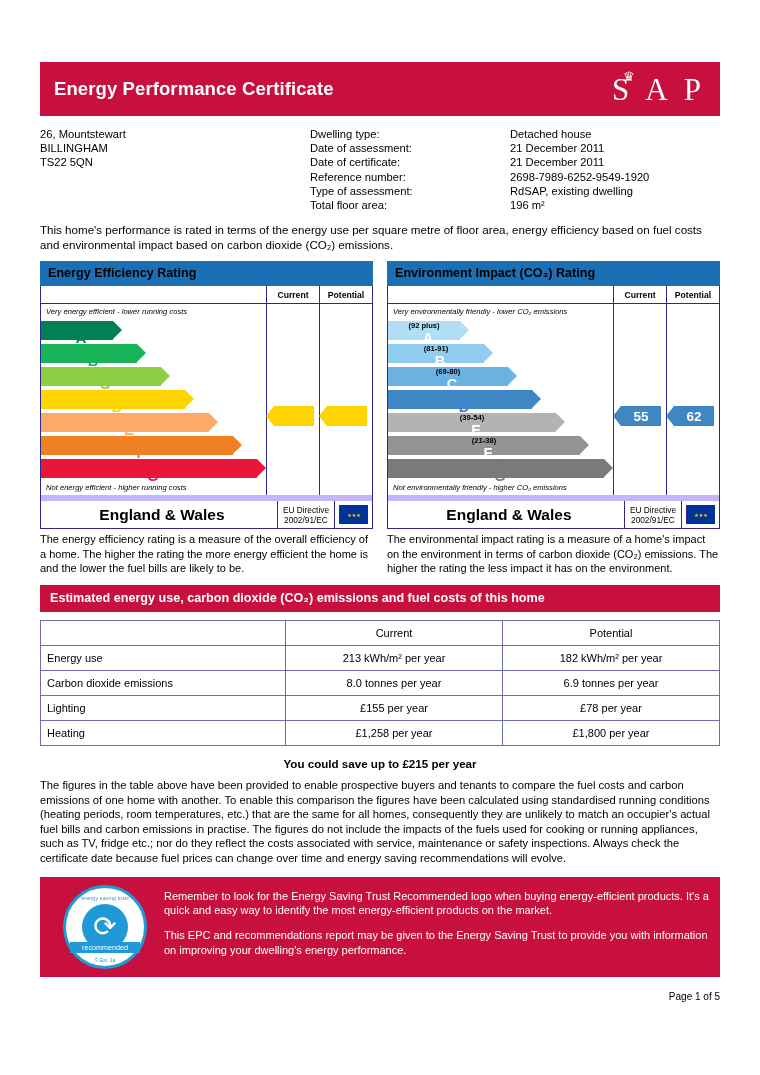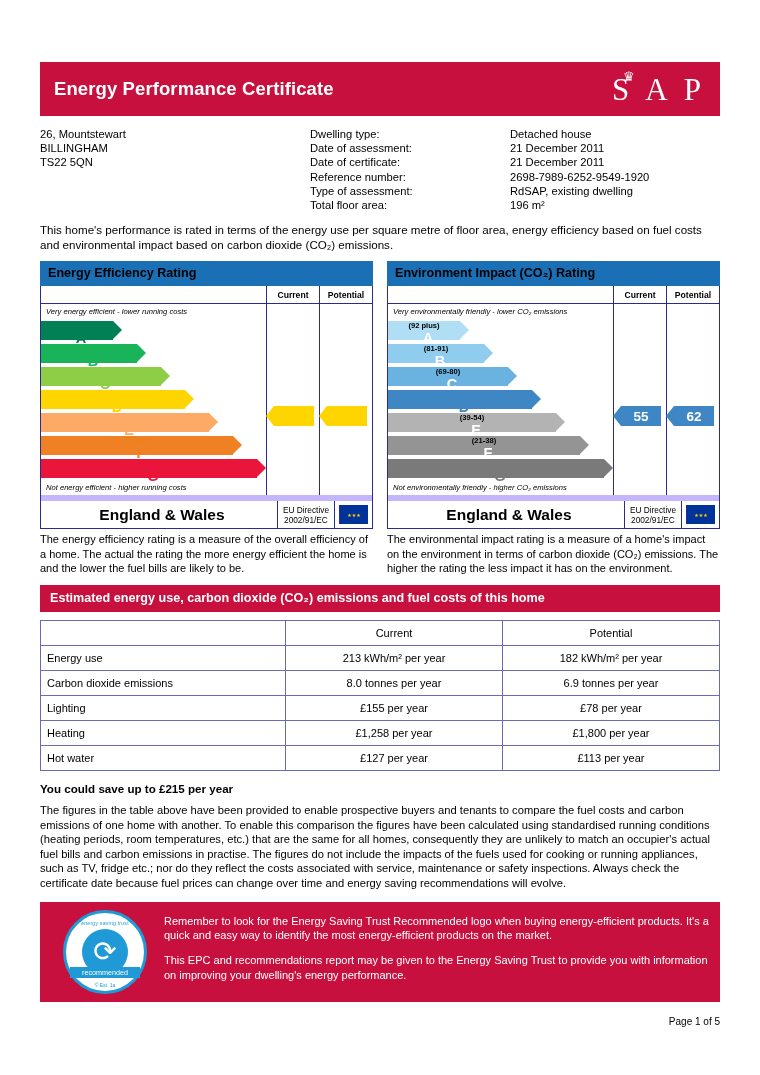--- a/index.html
+++ b/index.html
@@ -277,21 +277,21 @@
     height: 16px;
   }
   table.usetable th {
     font-weight: normal;
     text-align: center;
     background: #ffffff;
   }
   table.usetable td.lbl { text-align: left; width: 232px; }
   table.usetable td.val { text-align: center; }
   .save {
-    text-align: left;
+    text-align: center;
     font-weight: bold;
     font-size: 11.6px;
     margin-top: 11px;
   }
   .para {
     font-size: 11.2px;
     line-height: 14.6px;
     margin-top: 8px;
     text-align: left;
   }
@@ -494,21 +494,21 @@
             <span>EU Directive</span>
             <span>2002/91/EC</span>
           </div>
           <div class="foot-flag-wrap">
             <div class="eu-flag">
                 <div class="stars">★★★</div>
               </div>
           </div>
         </div>
       </div>
-      <div class="panel-desc">The energy efficiency rating is a measure of the overall efficiency of a home. The actual the rating the more energy efficient the home is and the lower the fuel bills are likely to be.</div>
+      <div class="panel-desc">The energy efficiency rating is a measure of the overall efficiency of a home. The higher the rating the more energy efficient the home is and the lower the fuel bills are likely to be.</div>
     </div>
 
     <div class="panel">
       <div class="panel-title env">Environment Impact (CO₂) Rating</div>
       <div class="chart-box">
         <div class="chart-head">
           <div class="spacer"></div>
           <div class="cur">Current</div>
           <div class="pot">Potential</div>
         </div>
@@ -611,25 +611,20 @@
     <tr>
       <td class="lbl">Lighting</td>
       <td class="val">£155 per year</td>
       <td class="val">£78 per year</td>
     </tr>
     <tr>
       <td class="lbl">Heating</td>
       <td class="val">£1,258 per year</td>
       <td class="val">£1,800 per year</td>
     </tr>
-    <tr>
-      <td class="lbl">Hot water</td>
-      <td class="val">£127 per year</td>
-      <td class="val">£113 per year</td>
-    </tr>
   </tbody>
     </table>
 
   <div class="save">You could save up to £215 per year</div>
   <div class="para">The figures in the table above have been provided to enable prospective buyers and tenants to compare the fuel costs and carbon emissions of one home with another.  To enable this comparison the figures have been calculated using standardised running conditions (heating periods, room temperatures, etc.) that are the same for all homes, consequently they are unlikely to match an occupier's actual fuel bills and carbon emissions in practise.  The figures do not include the impacts of the fuels used for cooking or running appliances, such as TV, fridge etc.; nor do they reflect the costs associated with service, maintenance or safety inspections. Always check the certificate date because fuel prices can change over time and energy saving recommendations will evolve.</div>
 
   <div class="est">
     <div class="logo-wrap">
       <div class="est-logo">
         <div class="toptext">energy saving trust</div>

